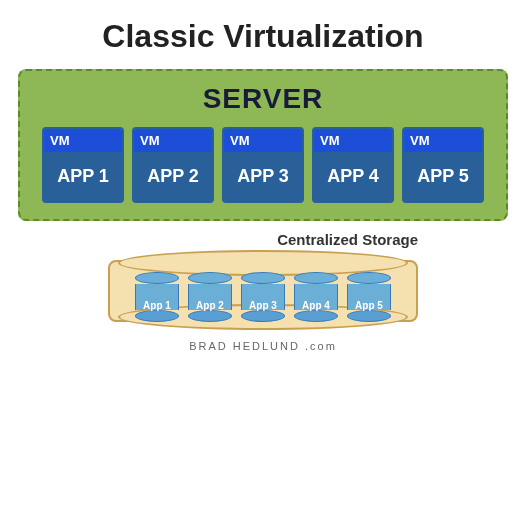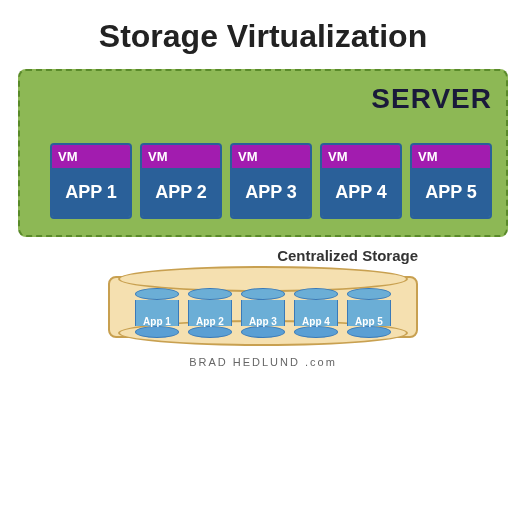--- a/index.html
+++ b/index.html
@@ -26,22 +26,21 @@
 
     
     .server-container {
       background: #8db855;
       border: 2px dashed #5a8a2a;
       border-radius: 8px;
       width: 490px;
       padding: 12px 14px 16px 14px;
       display: flex;
       flex-direction: column;
-      align-items: flex-end;
-      gap: 16px;
+      align-items: center;
     }
 
     .server-label {
       font-size: 28px;
       font-weight: bold;
       color: #1a1a3a;
       margin-bottom: 12px;
       letter-spacing: 1px;
     }
 
@@ -53,21 +52,21 @@
 
     .vm-box {
       width: 82px;
       border: 2px solid #2a6099;
       border-radius: 4px;
       overflow: hidden;
       background: #3a7cc5;
     }
 
     .vm-header {
-      background: #a21caf;
+      background: #1d4ed8;
       color: #ffffff;
       font-size: 13px;
       font-weight: bold;
       padding: 4px 6px;
       text-align: left;
     }
 
     .vm-app {
       background: #2a6099;
       color: #ffffff;
@@ -190,21 +189,21 @@
     .footer-text {
       font-size: 11px;
       color: #666;
       margin-top: 10px;
       letter-spacing: 2px;
     }
   </style>
 </head>
 <body>
 
-<h1 class="page-title">Storage Virtualization</h1>
+<h1 class="page-title">Classic Virtualization</h1>
 
 <div class="server-container">
   <div class="server-label">SERVER</div>
   <div class="vm-row">
 
   <div class="vm-box">
         <div class="vm-header">VM</div>
         <div class="vm-app">APP 1</div>
       </div>
       <div class="vm-box">

